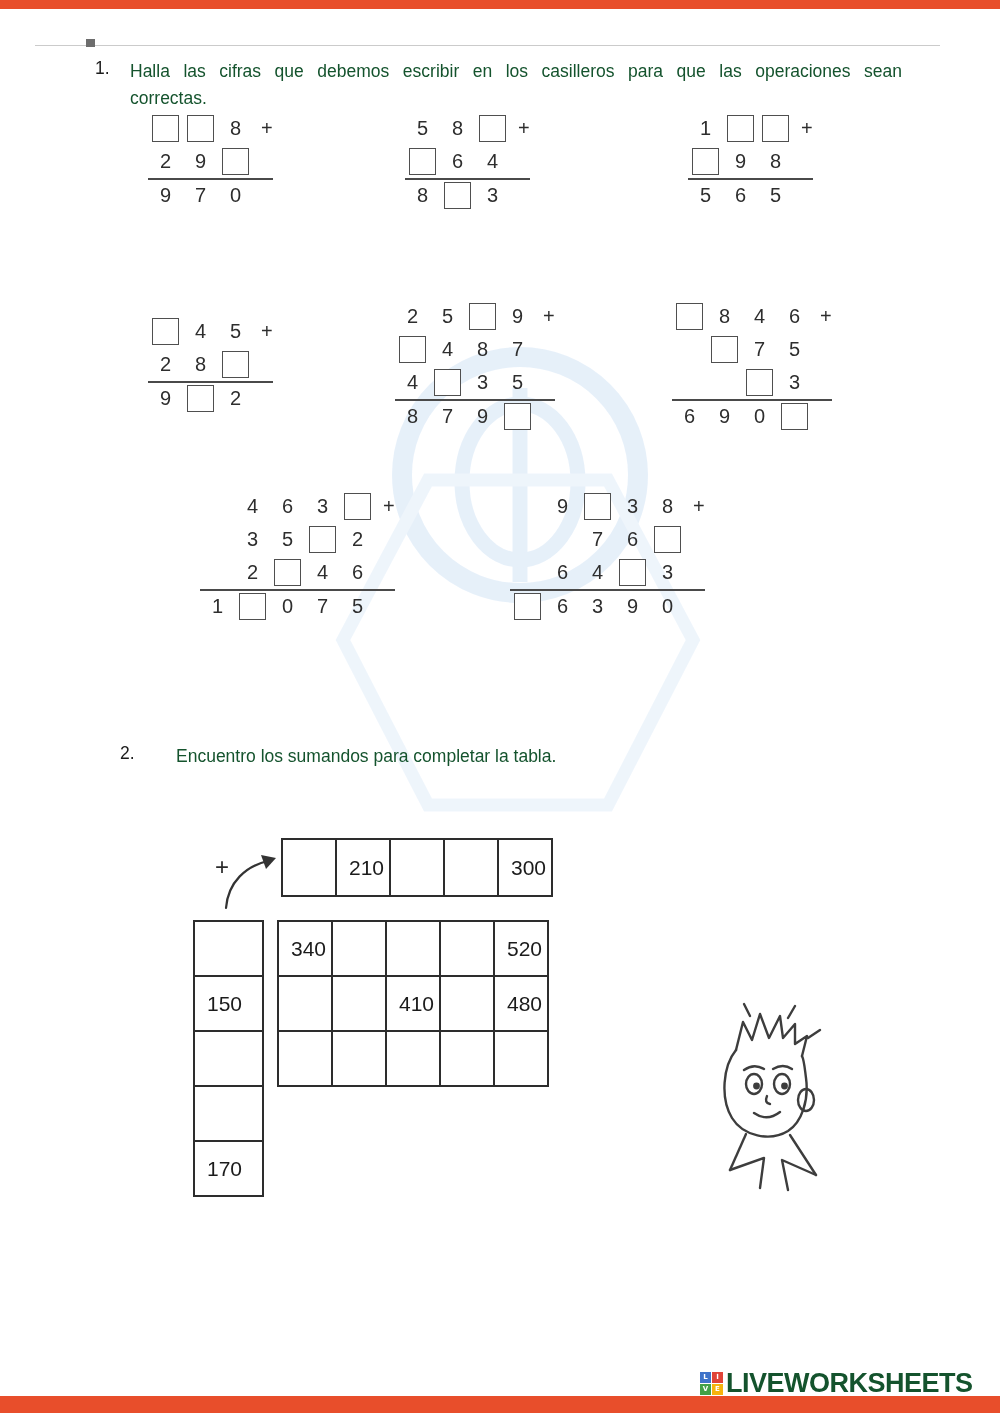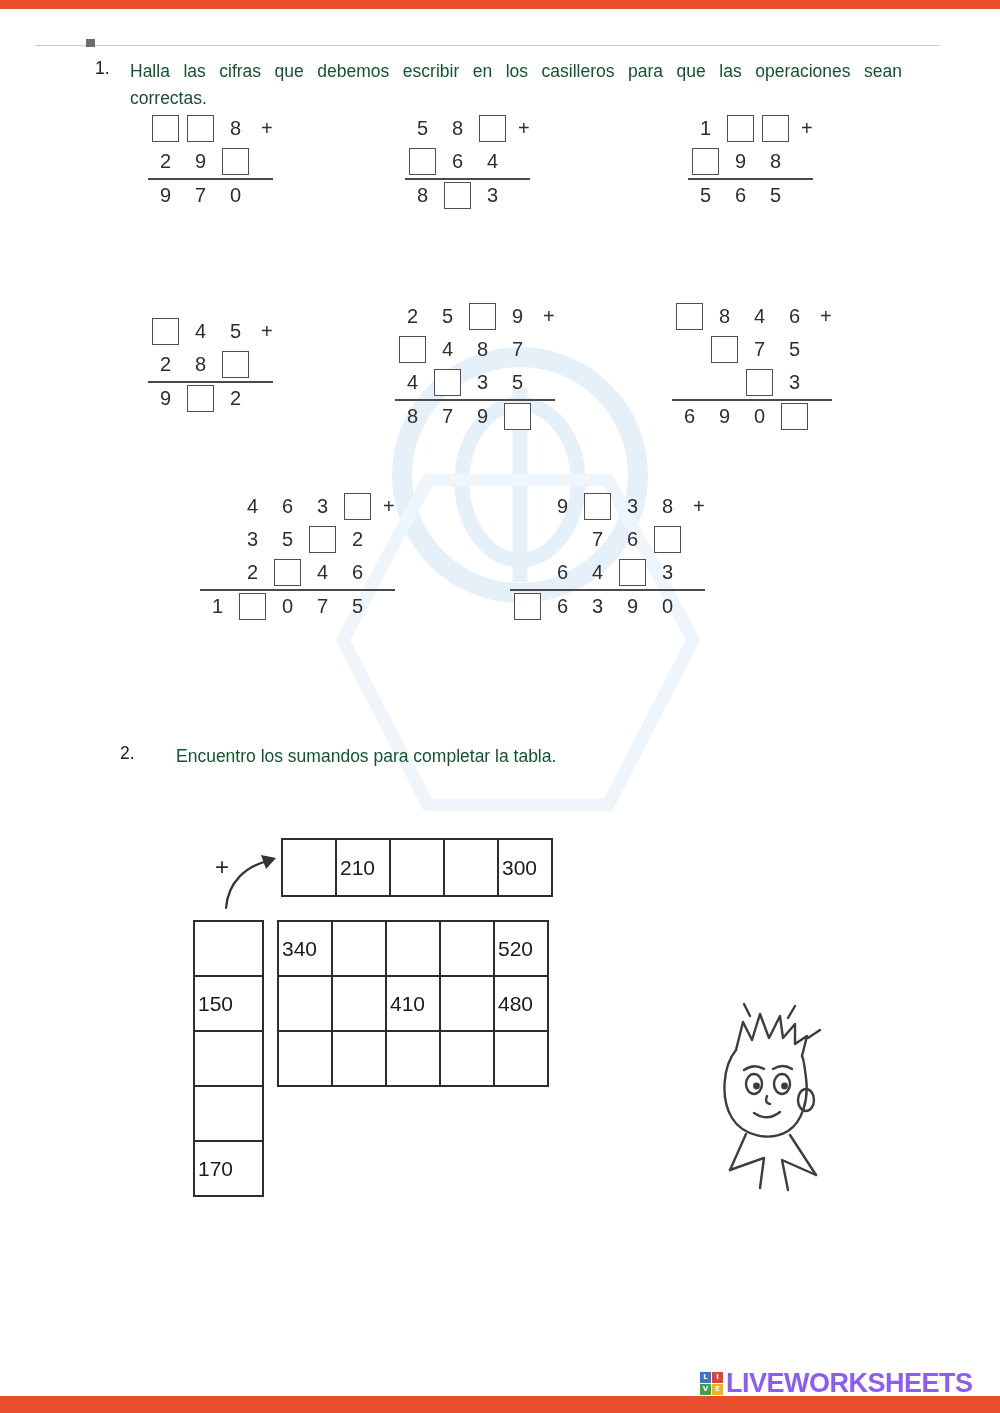--- a/index.html
+++ b/index.html
@@ -22,21 +22,21 @@
   .problem { position:absolute; z-index:1; }
   .prow { display:flex; align-items:center; height:33px; }
   .prow.result { border-top:2px solid #4a4a4a; }
   .pcell { width:35px; height:33px; display:flex; align-items:center; justify-content:center; font-size:20px; color:#2e2e2e; }
   .pbox { display:block; width:27px; height:27px; border:1.6px solid #4f4f4f; background:#fff; }
   .plus { margin-left:8px; font-size:20px; color:#2e2e2e; }
 
   .sum-table { position:absolute; border-collapse:collapse; z-index:1; background:#fff; }
   .sum-table td {
     border:2px solid #2d2d2d; width:54px; height:55px;
-    font-size:21px; color:#1b1b1b; text-align:left; padding-left:3px; vertical-align:middle;
+    font-size:21px; color:#1b1b1b; text-align:left; padding-left:12px; vertical-align:middle;
   }
   #top-header td { height:57px; }
   #left-header td { width:69px; }
 
   #plus-label { position:absolute; left:215px; top:853px; font-size:24px; color:#2a2a2a; z-index:1; }
   #arrow { position:absolute; left:210px; top:846px; z-index:1; }
   #boy { position:absolute; left:690px; top:1000px; z-index:1; }
 
   #footer { position:absolute; left:700px; top:1369px; display:flex; align-items:center; gap:3px; height:28px; z-index:2; }
   #logo-grid { width:23px; height:23px; display:grid; grid-template-columns:1fr 1fr; gap:1px; }
@@ -400,16 +400,16 @@
   </g>
 </svg>
 
 <div id="footer">
   <div id="logo-grid">
       <div class="logo-sq" style="background: rgb(62, 115, 201);">L</div>
       <div class="logo-sq" style="background: rgb(224, 68, 56);">I</div>
       <div class="logo-sq" style="background: rgb(66, 160, 71);">V</div>
       <div class="logo-sq" style="background: rgb(246, 180, 14);">E</div>
     </div>
-  <div id="brand" style="color: #8b5cf6;">LIVEWORKSHEETS</div>
+  <div id="brand" style="color: #14532d;">LIVEWORKSHEETS</div>
 </div>
 
 <div id="bottom-bar" class="bar" style="background: rgb(232, 78, 43);"></div>
 
 </body></html>

